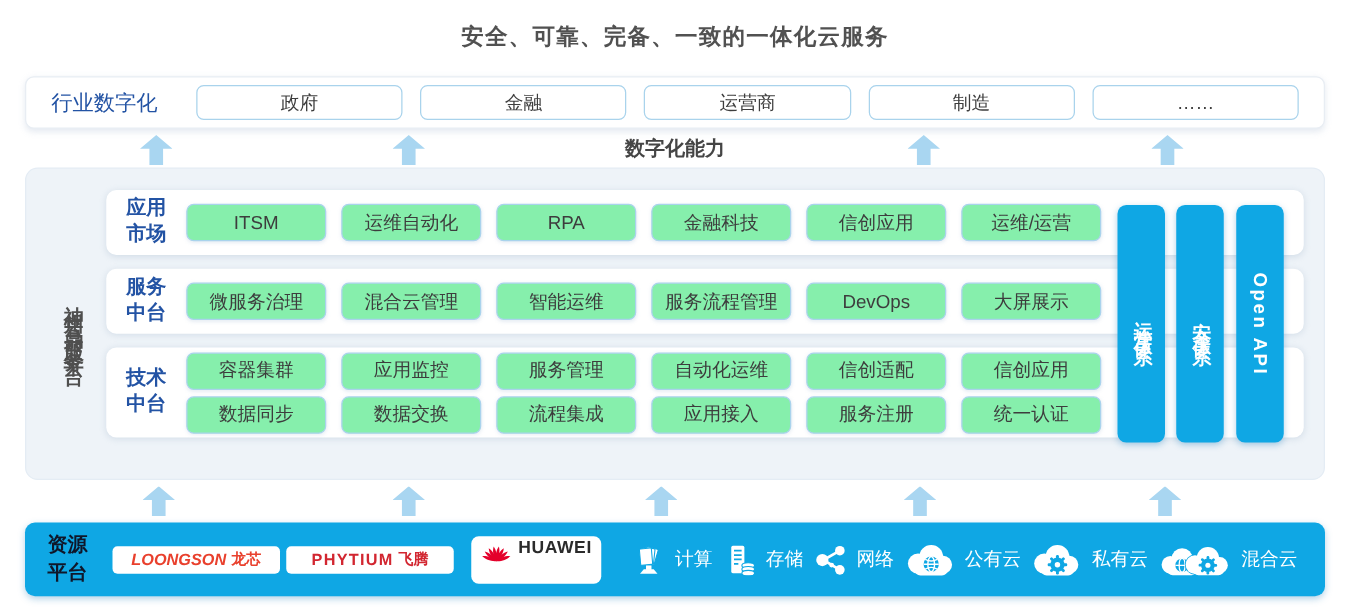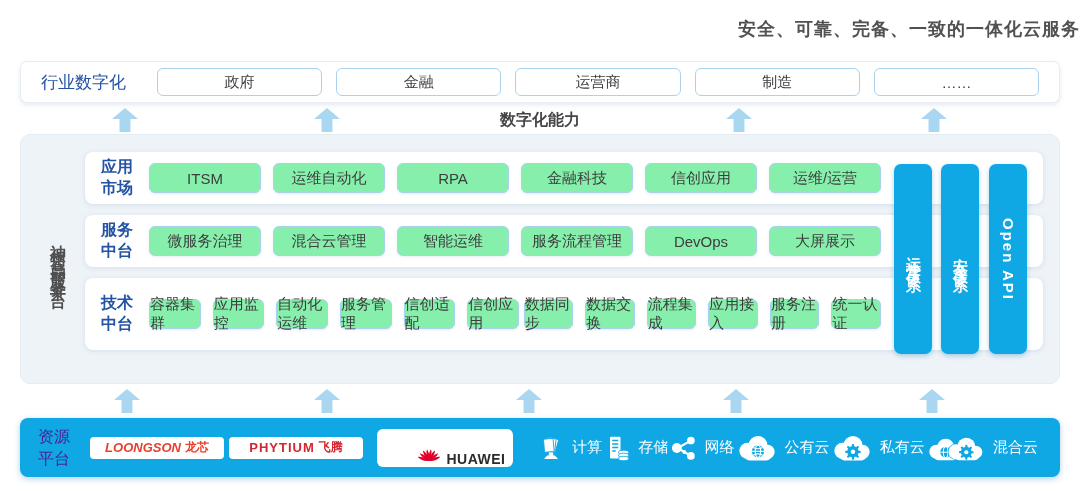--- a/index.html
+++ b/index.html
@@ -2,21 +2,21 @@
 <html><head>
 <meta charset="utf-8">
 <style>
   html,body{margin:0;padding:0;}
   body{
     width:1080px;height:491px;position:relative;background:#ffffff;
     font-family:"Liberation Sans","DejaVu Sans",sans-serif;overflow:hidden;
   }
   
   .title{
-    position:absolute;top:17px;left:0;width:100%;text-align:right;
+    position:absolute;top:17px;left:0;width:100%;text-align:center;
     font-size:18px;font-weight:bold;color:#515151;letter-spacing:1px;
   }
   
   .industry-bar{
     position:absolute;left:20px;top:61px;width:1040px;height:42px;box-sizing:border-box;
     background:#fff;border:1px solid #e8edf3;border-radius:7px;
     box-shadow:0 2px 5px rgba(160,180,205,.28);
     display:flex;align-items:center;gap:14px;padding:0 20px;
   }
   .industry-label{flex:none;width:102px;font-size:17px;font-weight:normal;color:#2353a4;}
@@ -50,21 +50,21 @@
     display:flex;align-items:center;box-sizing:border-box;padding-right:162px;
   }
   .prow-app{top:17px;height:52px;}
   .prow-svc{top:80px;height:52px;}
   .prow-tech{top:143px;height:72px;}
   .prow-label{
     flex:none;width:36px;margin:0 14px;text-align:center;
     font-size:16px;font-weight:bold;color:#2353a4;line-height:1.3;word-break:break-all;
   }
   .prow-boxes{flex:1;display:flex;gap:12px;}
-  .tech-lines{flex:1;display:flex;flex-direction:row;gap:5px;}
+  .tech-lines{flex:1;display:flex;flex-direction:column;gap:5px;}
   .tech-line{display:flex;gap:12px;}
   .pbox{
     flex:1;height:28px;background:#86efac;border:1px solid #a9d3ec;border-radius:6px;
     display:flex;align-items:center;justify-content:center;font-size:15px;color:#3d3d3d;
     box-shadow:0 1px 3px rgba(160,185,210,.25);
   }
   .pillar{
     position:absolute;top:29px;width:38px;height:190px;background:#0fa7e4;border-radius:7px;
     color:#fff;font-weight:bold;font-size:15px;
     display:flex;align-items:center;justify-content:center;
@@ -75,35 +75,35 @@
   .pillar-2{left:920px;}
   .pillar-3{left:968px;letter-spacing:2px;}
   
   .resource-bar{
     position:absolute;left:20px;top:418px;width:1040px;height:59px;box-sizing:border-box;
     background:#0fa7e4;border-radius:8px;
     display:flex;align-items:center;gap:14px;padding:0 16px 0 18px;
     box-shadow:0 2px 6px rgba(40,130,190,.35);
   }
   .res-label{
-    flex:none;width:34px;color:#4c1d95;font-size:16px;font-weight:normal;
+    flex:none;width:34px;color:#0f172a;font-size:16px;font-weight:bold;
     line-height:1.35;word-break:break-all;
   }
   .vendor-col{flex:none;display:flex;flex-direction:row;gap:5px;margin-left:4px;}
   .vendor-chip{
     width:134px;height:22px;background:#fff;border-radius:4px;
     display:flex;align-items:center;justify-content:center;gap:4px;
   }
   .loongson-latin{font-style:italic;font-weight:800;font-size:13px;color:#e9402d;}
   .loongson-cjk{font-weight:bold;font-size:12px;color:#e9402d;}
   .phytium-latin{font-weight:bold;font-size:13px;color:#d22630;letter-spacing:1px;}
   .phytium-cjk{font-weight:bold;font-size:12px;color:#d22630;}
   .huawei-chip{
     flex:none;width:104px;height:38px;background:#fff;border-radius:6px;
-    display:flex;align-items:flex-end;justify-content:center;gap:6px;padding-left:32px;
+    display:flex;align-items:flex-start;justify-content:center;gap:6px;
   }
   .huawei-text{font-weight:bold;font-size:14px;color:#2b2b2b;letter-spacing:.5px;}
   .res-items{
     flex:1;display:flex;align-items:center;justify-content:space-between;
     padding:0 6px 0 10px;
   }
   .res-item{display:flex;align-items:center;gap:7px;color:#fff;font-size:15px;}
   .res-item svg{display:block;}
 </style>
 </head>
@@ -152,22 +152,22 @@
       <div class="pbox">大屏展示</div>
     </div>
   </div>
 
   <div class="prow prow-tech">
     <div class="prow-label">技术中台</div>
     <div class="tech-lines">
       <div class="tech-line">
         <div class="pbox">容器集群</div>
         <div class="pbox">应用监控</div>
+        <div class="pbox">服务管理</div>
         <div class="pbox">自动化运维</div>
-        <div class="pbox">服务管理</div>
         <div class="pbox">信创适配</div>
         <div class="pbox">信创应用</div>
       </div>
       <div class="tech-line">
         <div class="pbox">数据同步</div>
         <div class="pbox">数据交换</div>
         <div class="pbox">流程集成</div>
         <div class="pbox">应用接入</div>
         <div class="pbox">服务注册</div>
         <div class="pbox">统一认证</div>

